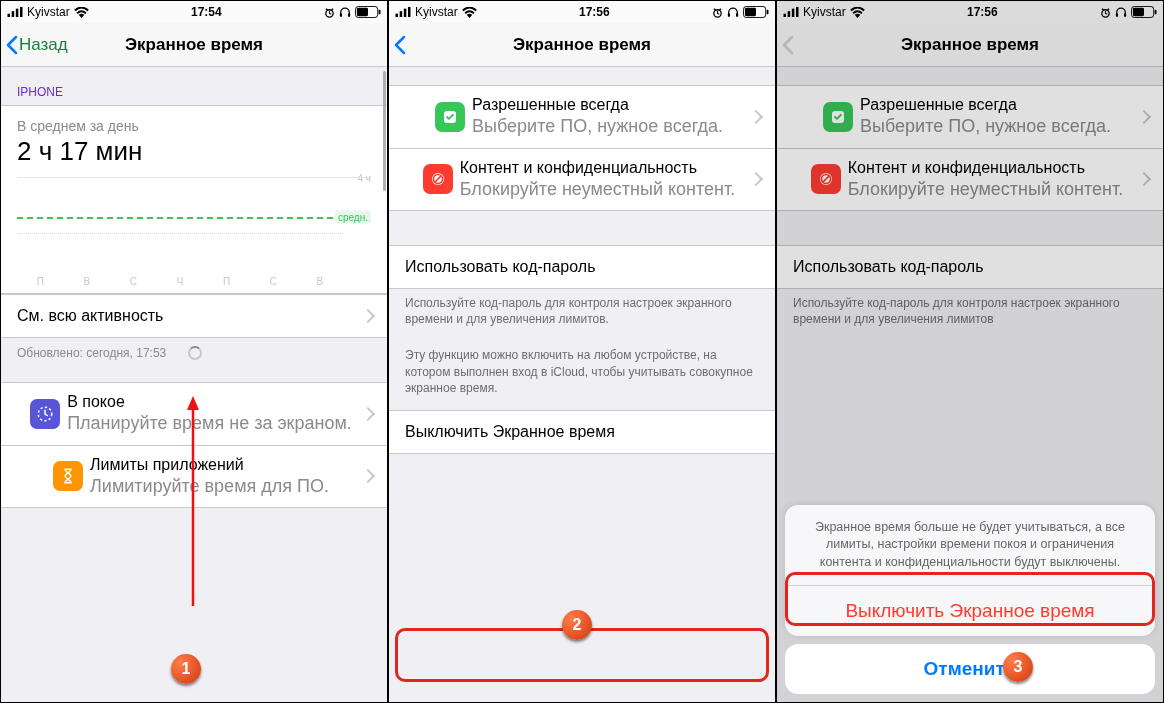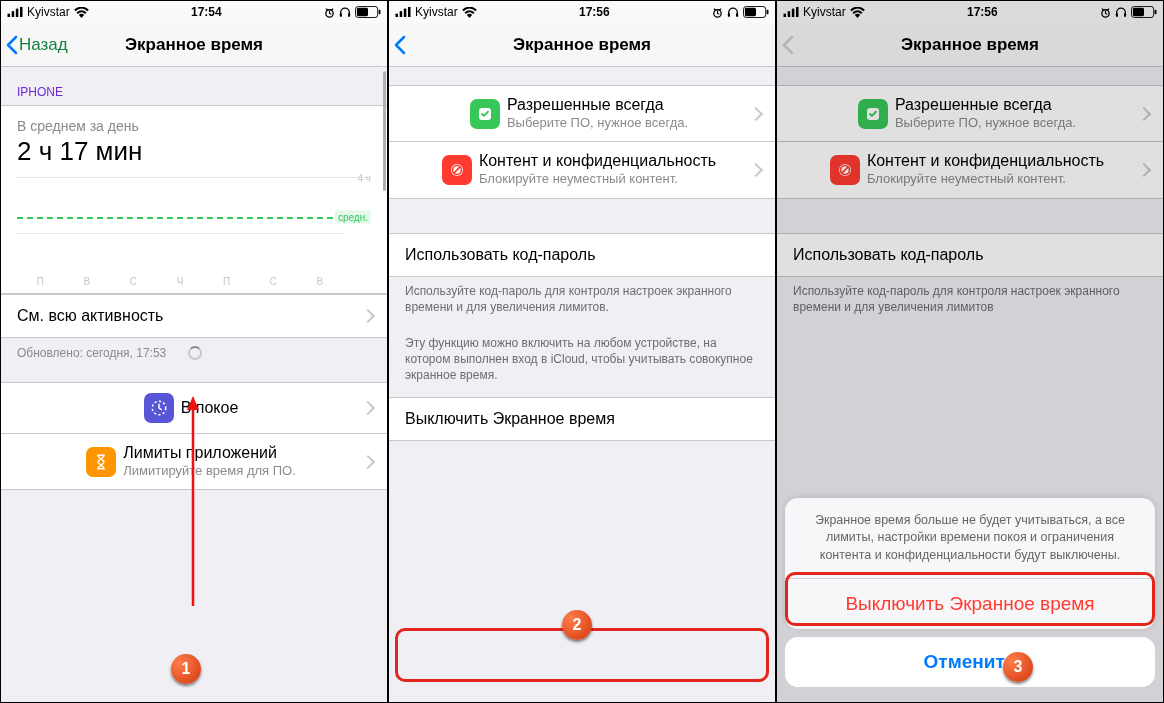--- a/index.html
+++ b/index.html
@@ -15,21 +15,21 @@
   .nav{height:44px;background:#f7f7f8;border-bottom:1px solid #c8c7cc;display:flex;align-items:center;position:relative;}
   .nav-title{position:absolute;left:0;right:0;text-align:center;font-size:17px;font-weight:600;color:#000;}
   .nav-back{display:flex;align-items:center;color:#15803d;font-size:17px;padding-left:4px;z-index:2;}
   .nav-back.disabled{color:#b5b5b8;}
   .content{flex:1;overflow:hidden;position:relative;}
   .section-header{font-size:12px;color:#6d28d9;padding:18px 16px 6px;text-transform:uppercase;}
   .cell{background:#fff;border-top:.5px solid #c8c7cc;border-bottom:.5px solid #c8c7cc;padding:10px 34px 10px 16px;display:flex;flex-direction:column;position:relative; min-height:44px; justify-content:center;}
   .cell + .cell{border-top:none;}
   .cell.row{flex-direction:row;align-items:center;gap:7px;padding-left:28px;}
   .cell .title{font-size:16px;color:#000;}
-  .cell .sub{font-size:13px;color:#8a8a8f;margin-top:1px;line-height:1.25;}
+  .cell .sub{font-size:18px;color:#8a8a8f;margin-top:1px;line-height:1.25;}
   .chevron::after{content:"";position:absolute;right:14px;top:50%;width:8px;height:8px;border-right:2px solid #c7c7cc;border-top:2px solid #c7c7cc;transform:translateY(-50%) rotate(45deg);}
   .link{color:#007aff;}
   .danger{color:#ff3b30;}
   .footer-note{font-size:12px;color:#6d6d72;padding:6px 16px 14px;line-height:1.35;}
   .icon{width:30px;height:30px;border-radius:7px;display:flex;align-items:center;justify-content:center;flex-shrink:0;}
   .icon svg{width:18px;height:18px;}
   .i-green{background:#37c759;}
   .i-red{background:#ff3b30;}
   .i-purple{background:#5856d6;}
   .i-orange{background:#ff9500;}
@@ -48,21 +48,21 @@
   .bar-slot{flex:1;display:flex;flex-direction:column;align-items:center;}
   .bar{width:70%;background:#3da7ff;border-radius:1px;}
   .bar-label{position:absolute;bottom:0;left:0;right:28px;display:flex;}
   .bar-label span{flex:1;text-align:center;font-size:10px;color:#c7c7cc;}
   .updated{font-size:12px;color:#8a8a8f;padding:8px 16px;display:flex;align-items:center;gap:22px;background:#efeff4;}
   .spinner{width:14px;height:14px;border:2px solid #c7c7cc;border-top-color:#8a8a8f;border-radius:50%;}
   .toggle{width:50px;height:30px;background:#e9e9eb;border-radius:15px;position:absolute;right:14px;top:50%;transform:translateY(-50%);}
   .toggle::after{content:"";position:absolute;left:2px;top:2px;width:26px;height:26px;background:#fff;border-radius:50%;box-shadow:0 1px 2px rgba(0,0,0,.25);}
   .scrollbar{position:absolute;right:1px;top:4px;width:3px;height:120px;background:#b0b0b4;border-radius:2px;}
   
-  .sheet-wrap{position:absolute;left:0;right:0;bottom:7px;padding:8px;z-index:5;}
+  .sheet-wrap{position:absolute;left:0;right:0;bottom:0;padding:8px;z-index:5;}
   .sheet{background:rgba(248,248,250,.97);border-radius:13px;overflow:hidden;box-shadow:0 -1px 6px rgba(0,0,0,.12);}
   .sheet-msg{font-size:12.5px;color:#666;text-align:center;padding:14px 18px;line-height:1.4;}
   .sheet-btn{border-top:.5px solid #d0d0d4;text-align:center;font-size:19px;padding:14px 0;}
   .sheet-cancel{background:#fff;border-radius:13px;margin-top:8px;text-align:center;font-size:19px;font-weight:600;color:#007aff;padding:14px 0;}
   
   .mark{position:absolute;width:30px;height:30px;border-radius:50%;background:radial-gradient(circle at 30% 30%,#ff7d4a,#d1370e);box-shadow:0 2px 3px rgba(0,0,0,.5);display:flex;align-items:center;justify-content:center;color:#fff;font-weight:700;font-size:16px;z-index:20;}
   .red-box{position:absolute;border:3px solid #e2261e;border-radius:10px;z-index:18;pointer-events:none;}
   .arrow{position:absolute;z-index:15;pointer-events:none;}
 </style>
 </head>
@@ -176,20 +176,21 @@
 
       <div class="cell row chevron">
         <div class="icon i-purple">
           <svg viewBox="0 0 24 24">
               <circle cx="12" cy="12" r="9" fill="none" stroke="#fff" stroke-width="2" stroke-dasharray="3 3"></circle>
               <path d="M12 7v5l3 2" stroke="#fff" stroke-width="2" fill="none" stroke-linecap="round"></path>
             </svg>
         </div>
         <div>
           <div class="title">В покое</div>
+          <div class="sub">Планируйте время не за экраном.</div>
         </div>
       </div>
       <div class="cell row chevron">
         <div class="icon i-orange">
           <svg viewBox="0 0 24 24">
               <path d="M7 3h10M7 21h10M8 3c0 4 8 6 8 9s-8 5-8 9M16 3c0 4-8 6-8 9s8 5 8 9" fill="none" stroke="#fff" stroke-width="1.8"></path>
             </svg>
         </div>
         <div>
           <div class="title">Лимиты приложений</div>

